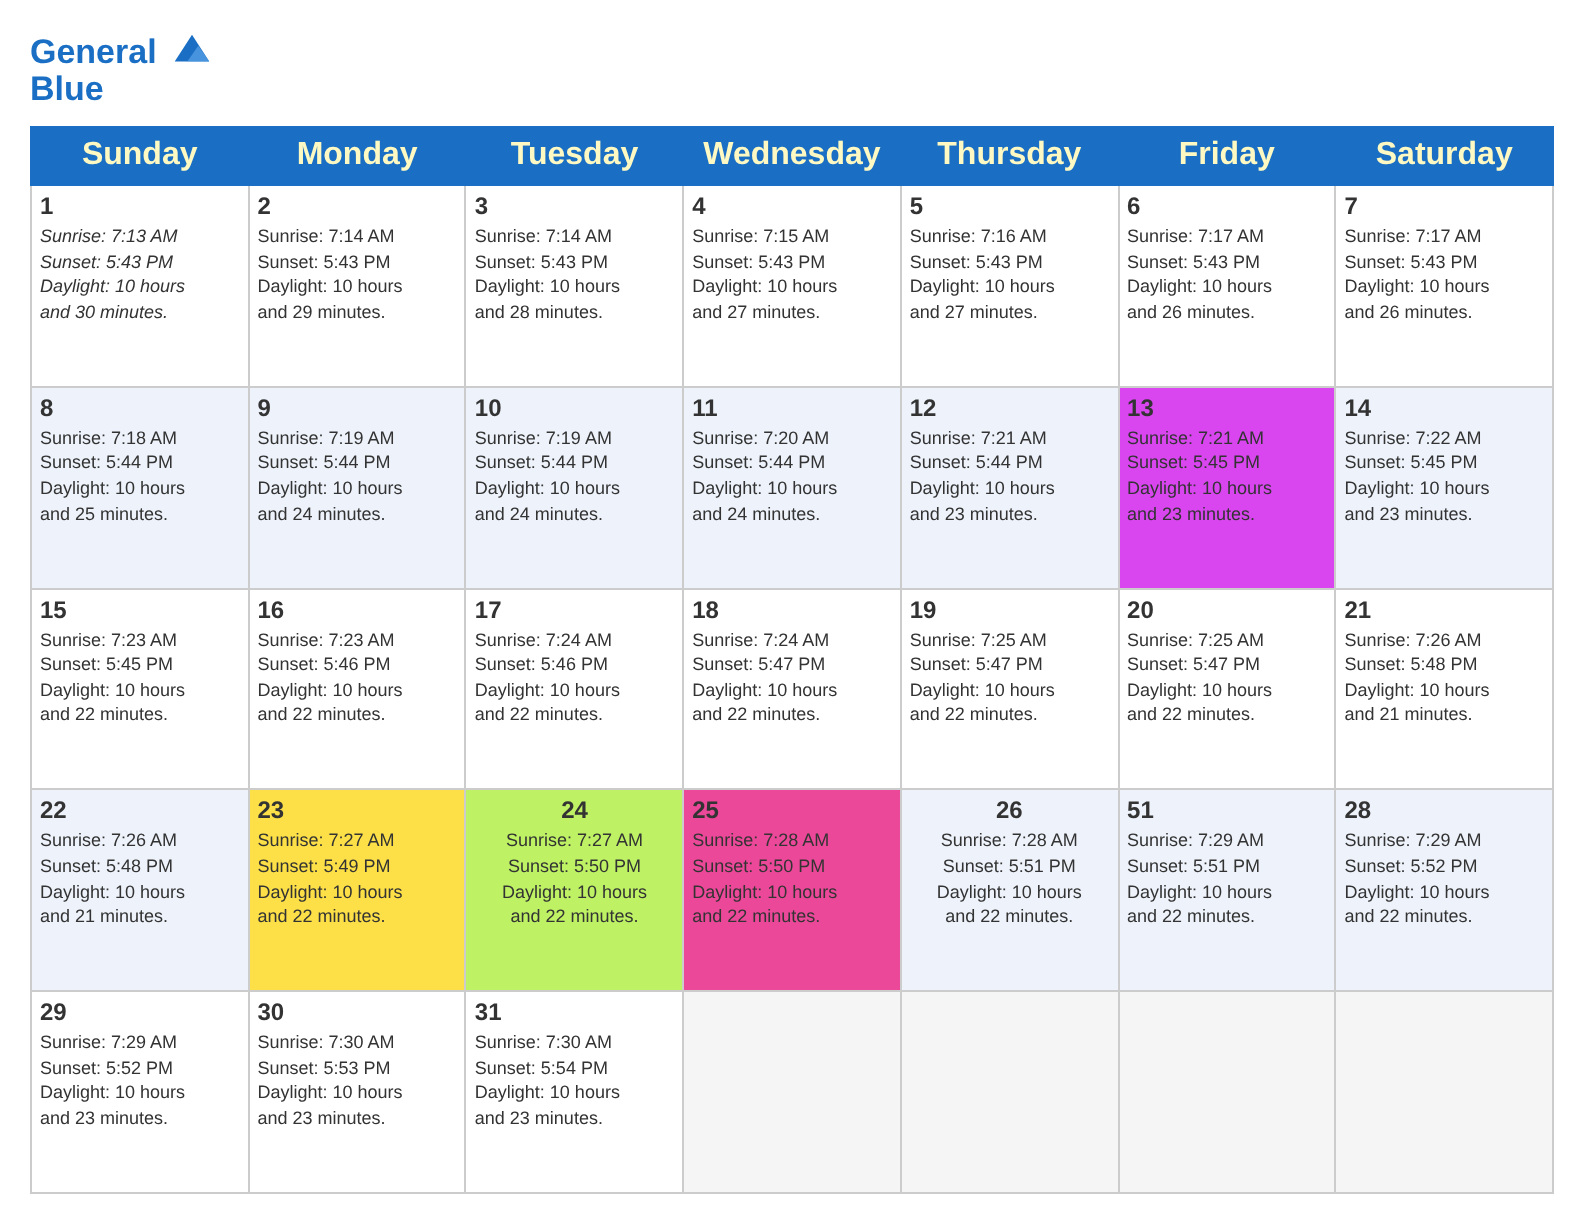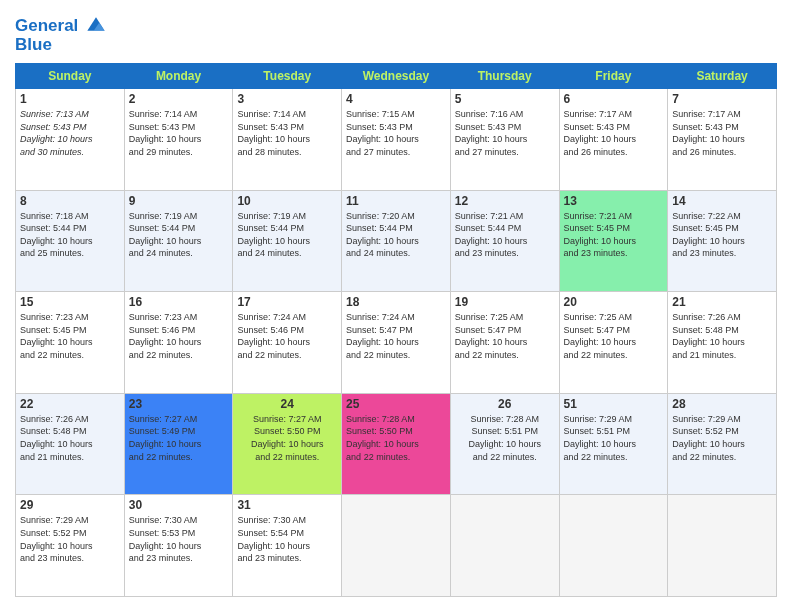--- a/index.html
+++ b/index.html
@@ -47,23 +47,23 @@
     }
     .calendar {
       flex: 1;
       border: 1px solid #ccc;
       border-collapse: collapse;
       width: 100%;
       table-layout: fixed;
     }
     .calendar th {
       background: #1a6fc4;
-      color: #bef264;
+      color: #fef9c3;
       text-align: center;
-      font-size: 12px;
+      font-size: 16px;
       font-weight: bold;
       padding: 5px 3px;
       border: 1px solid #1a6fc4;
     }
     .calendar td {
       vertical-align: top;
       border: 1px solid #ccc;
       padding: 3px 4px;
       font-size: 9.5px;
       color: #333;
@@ -207,21 +207,21 @@
 Daylight: 10 hours
 and 24 minutes.</div>
           </td>
           <td style="background: rgb(238, 243, 251);">
             <span class="day-num">12</span>
             <div class="day-info" style="white-space: pre-line;">Sunrise: 7:21 AM
 Sunset: 5:44 PM
 Daylight: 10 hours
 and 23 minutes.</div>
           </td>
-          <td style="background: #86efac;">
+          <td style="background: #d946ef;">
             <span class="day-num">13</span>
             <div class="day-info" style="white-space: pre-line;">Sunrise: 7:21 AM
 Sunset: 5:45 PM
 Daylight: 10 hours
 and 23 minutes.</div>
           </td>
           <td style="background: rgb(238, 243, 251);">
             <span class="day-num">14</span>
             <div class="day-info" style="white-space: pre-line;">Sunrise: 7:22 AM
 Sunset: 5:45 PM
@@ -281,21 +281,21 @@
           </td>
         </tr>
         <tr>
           <td style="background: rgb(238, 243, 251);">
             <span class="day-num">22</span>
             <div class="day-info" style="white-space: pre-line;">Sunrise: 7:26 AM
 Sunset: 5:48 PM
 Daylight: 10 hours
 and 21 minutes.</div>
           </td>
-          <td style="background: #3b82f6;">
+          <td style="background: #fde047;">
             <span class="day-num">23</span>
             <div class="day-info" style="white-space: pre-line;">Sunrise: 7:27 AM
 Sunset: 5:49 PM
 Daylight: 10 hours
 and 22 minutes.</div>
           </td>
           <td style="background: #bef264; text-align: center;">
             <span class="day-num">24</span>
             <div class="day-info" style="white-space: pre-line;">Sunrise: 7:27 AM
 Sunset: 5:50 PM

